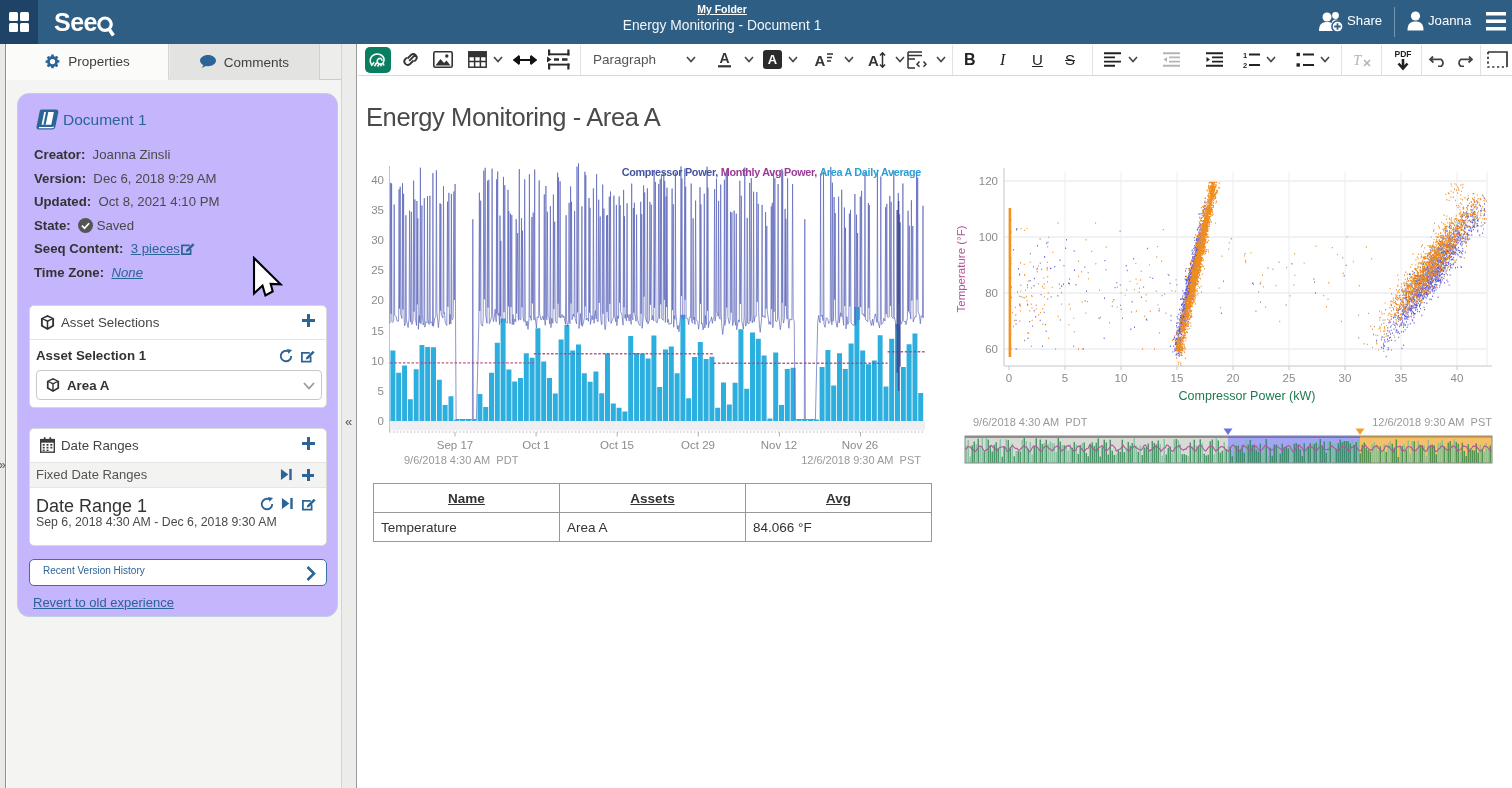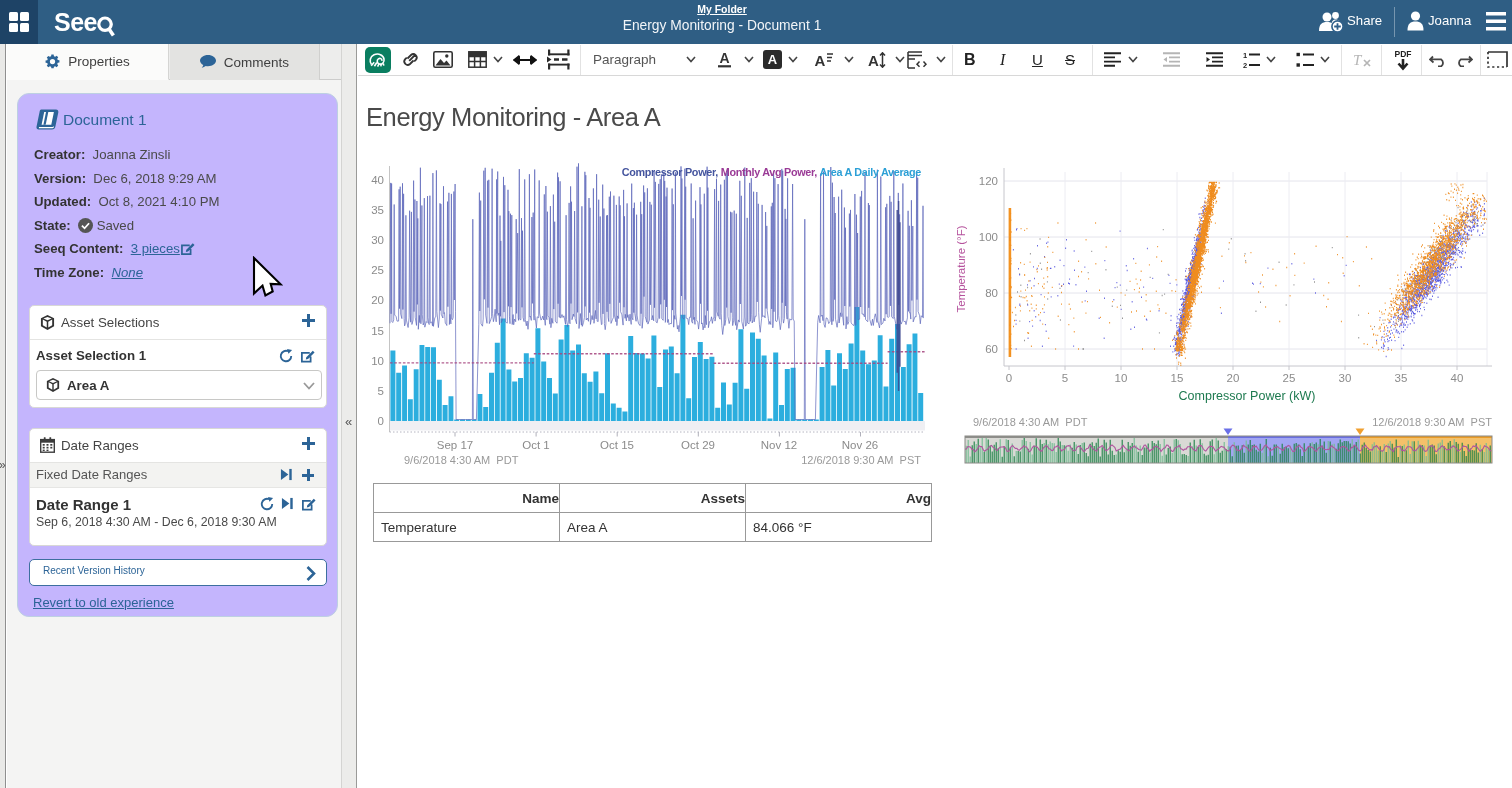--- a/index.html
+++ b/index.html
@@ -38,21 +38,21 @@
 #midchev { position:absolute; left:3px; top:370px; font-size:13px; color:#555; }
 
 #main { position:absolute; left:358px; top:44px; width:1154px; height:744px; background:#fff; }
 #toolbar { position:absolute; left:0; top:0; width:1154px; height:32px; background:#fff; border-bottom:1px solid #d8d8d8; }
 .tbsep { position:absolute; top:1px; width:1px; height:30px; background:#e2e2e2; }
 .tbico { position:absolute; top:0px; height:31px; display:flex; align-items:center; }
 #heading { position:absolute; left:8px; top:59px; font-size:25.5px; color:#4a4a4a; letter-spacing:-0.4px; }
 
 #dtable { position:absolute; left:15px; top:439px; border-collapse:collapse; }
 #dtable td, #dtable th { border:1px solid #999; font-size:13.5px; color:#333; width:186px; }
-#dtable th { height:29px; font-weight:bold; text-align:right; }
+#dtable th { height:29px; font-weight:bold; text-align:center;text-decoration:underline; }
 #dtable td { height:29px; padding-left:7px; }
 </style>
 </head>
 <body>
 
 <div id="navbar">
   <div id="logobox">
     <svg id="gridicon" width="20" height="20" viewBox="0 0 20 20">
         <rect x="0" y="0" width="9" height="9" rx="1.5" fill="#fff"></rect>
         <rect x="11" y="0" width="9" height="9" rx="1.5" fill="#fff"></rect>
@@ -188,21 +188,21 @@
       <div class="abs" style="left:0;top:33px;width:296px;height:26px;background:#f3f3f1;border-top:1px solid #e4e4e2;border-bottom:1px solid #e6e6e4"></div>
       <div class="abs" style="left:6px;top:38px;font-size:13px;color:#555">Fixed Date Ranges</div>
       <svg class="abs" style="left:250px;top:39px" width="13" height="13" viewBox="0 0 14 14">
           <path fill="#2c6497" d="M1 1 L9 7 L1 13 Z"></path>
           <rect x="10" y="1" width="2.6" height="12" fill="#2c6497"></rect>
         </svg>
       <div class="abs" style="left:272px;top:40px;width:12px;height:12px">
           <div style="position:absolute;left:4.5px;top:0;width:3px;height:12px;background:#2c6497"></div>
           <div style="position:absolute;left:0;top:4.5px;width:12px;height:3px;background:#2c6497"></div>
         </div>
-      <div class="abs" style="left:6px;top:67px;font-size:15px;font-weight:bold;color:#333">Date Range 1</div>
+      <div class="abs" style="left:6px;top:67px;font-size:18px;font-weight:normal;color:#333">Date Range 1</div>
       <svg class="abs" style="left:230px;top:68px" width="14" height="14" viewBox="0 0 16 16">
           <path fill="none" stroke="#2c6497" stroke-width="2.1" d="M14 8 A6 6 0 1 1 10.3 2.5"></path>
           <path fill="#2c6497" d="M9.2 0 L15 1.2 L10.8 5.5 Z"></path>
         </svg>
       <svg class="abs" style="left:251px;top:68px" width="13" height="13" viewBox="0 0 14 14">
           <path fill="#2c6497" d="M1 1 L9 7 L1 13 Z"></path>
           <rect x="10" y="1" width="2.6" height="12" fill="#2c6497"></rect>
         </svg>
       <svg class="abs" style="left:272px;top:68px" width="14" height="14" viewBox="0 0 16 15">
           <path fill="#2c6497" d="M0 3h10v2H2v8h8V8h2v7H0zM6 9L13.5 1.5 15.5 3.5 8 11 5.5 11.5z"></path>

